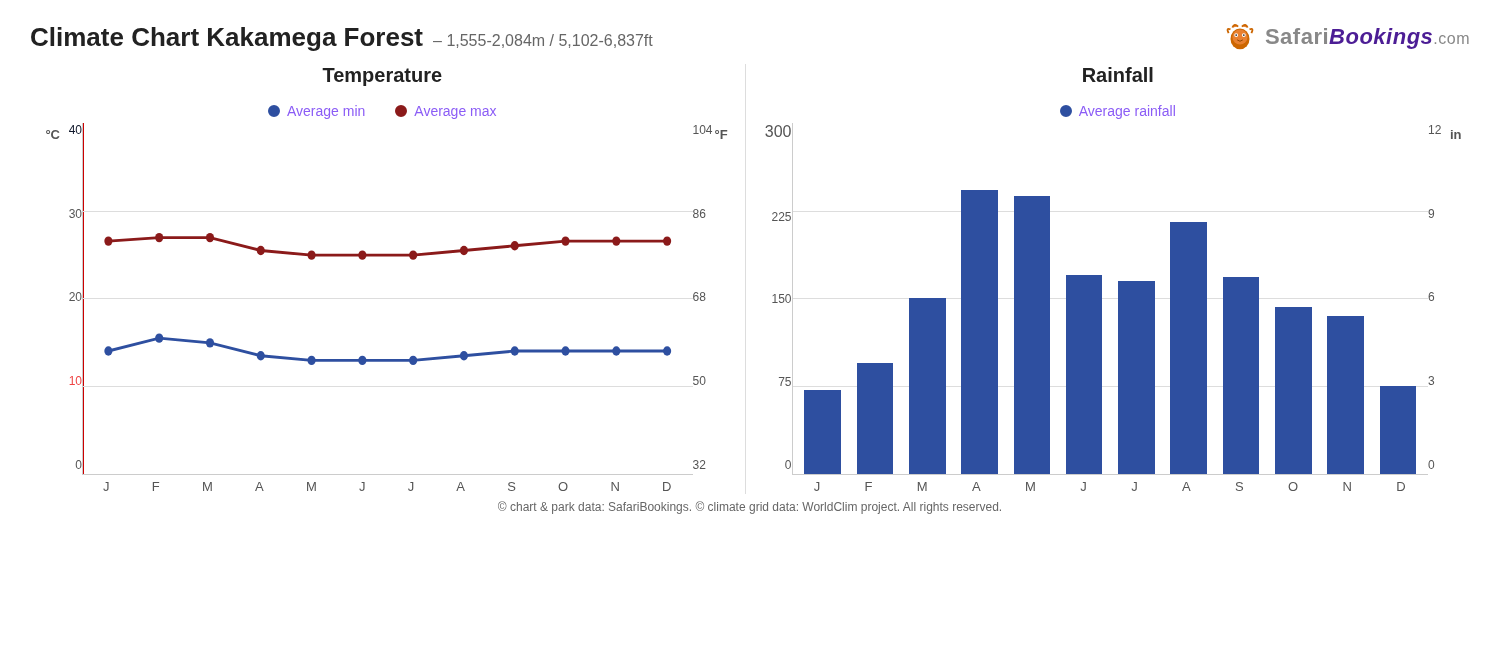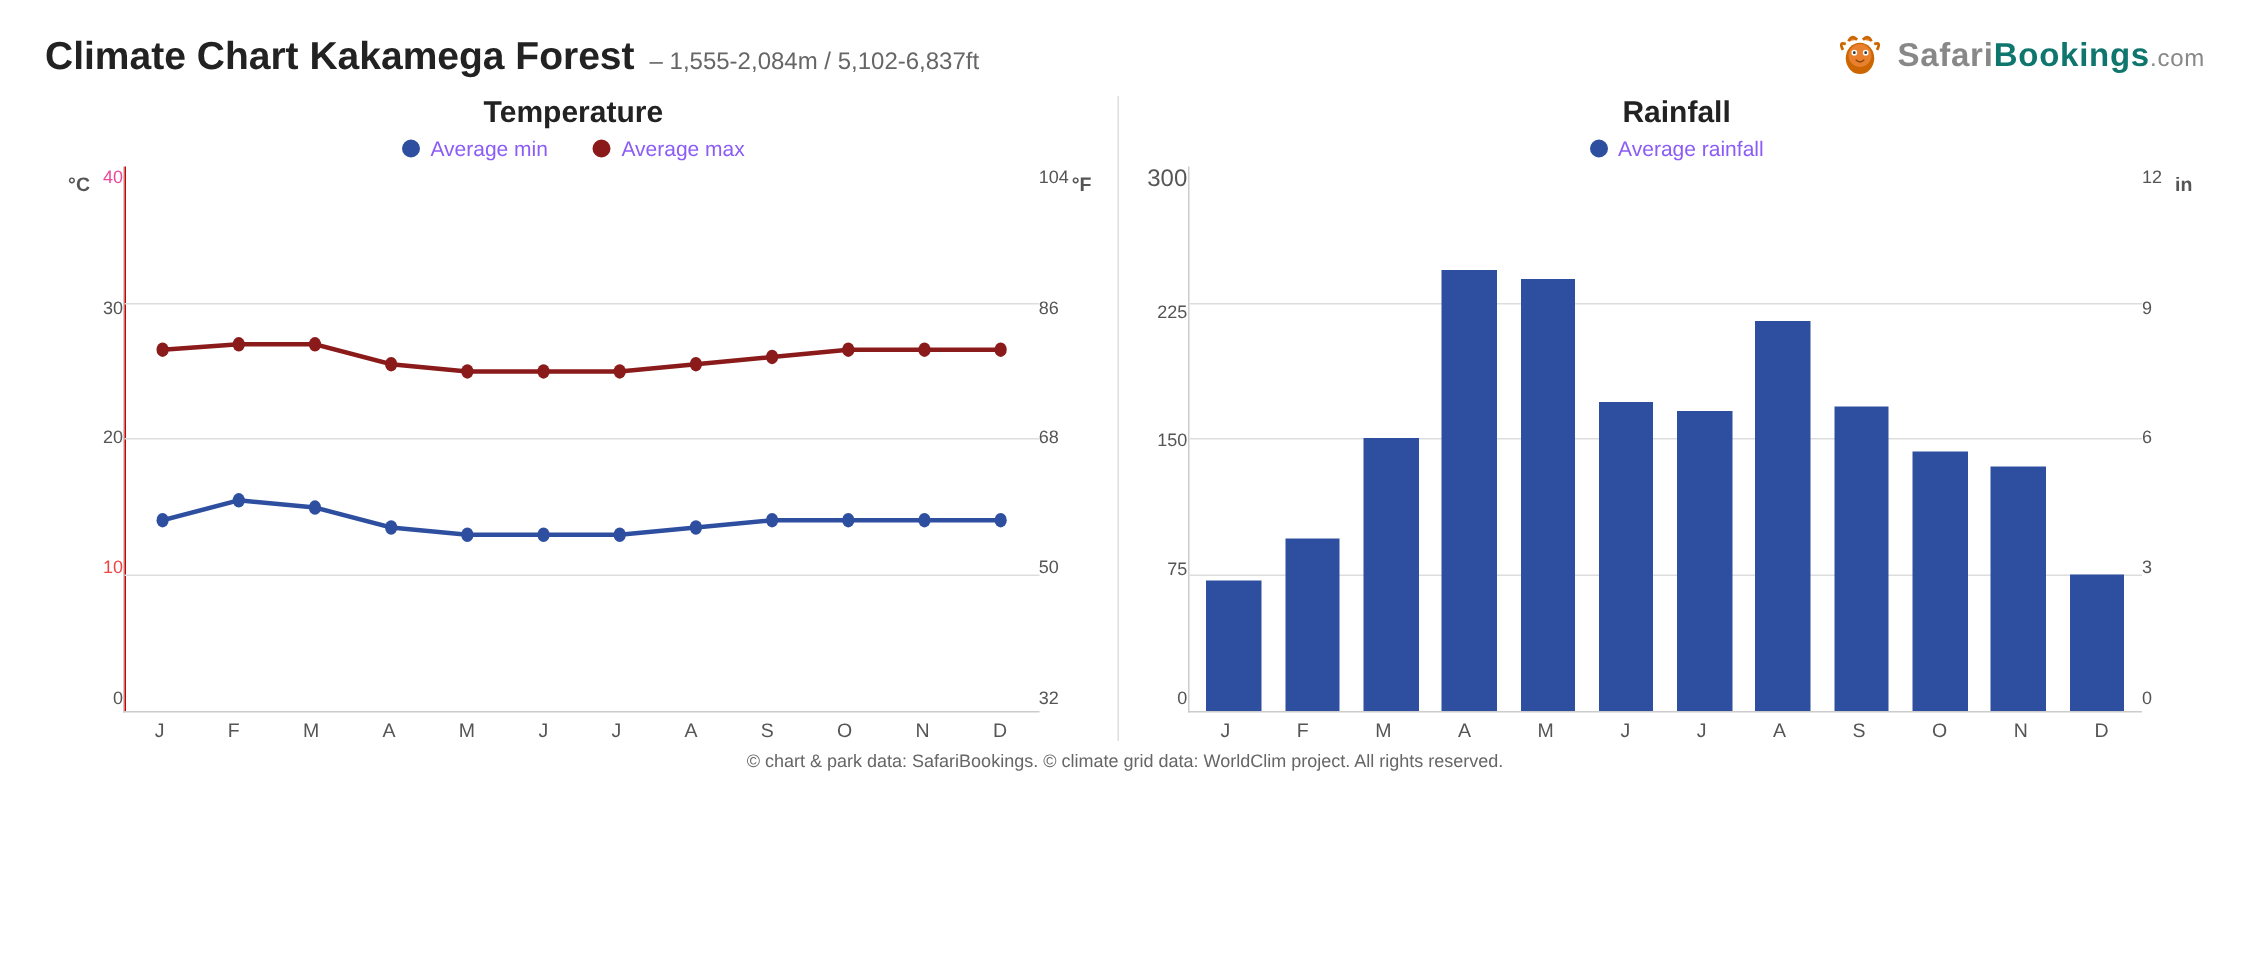--- a/index.html
+++ b/index.html
@@ -46,40 +46,40 @@
       width: 38px;
       height: 38px;
     }
     .logo-text {
       font-size: 22px;
       font-weight: bold;
       color: #555;
       letter-spacing: 0.5px;
     }
     .logo-text span.safari { color: #888; font-weight: bold; }
-    .logo-text span.bookings { color: #0f766e; font-weight: bold; }
+    .logo-text span.bookings { color: #4c1d95; font-weight: bold; font-style: italic; }
     .logo-text span.com { color: #888; font-size: 16px; font-weight: normal; }
 
     .charts-row {
       display: flex;
       flex: 1;
       gap: 0;
     }
     .chart-section {
       flex: 1;
       display: flex;
       flex-direction: column;
       position: relative;
     }
     .chart-title {
       text-align: center;
       font-size: 20px;
       font-weight: bold;
       color: #222;
-      margin-bottom: 4px;
+      margin-bottom: 16px;
     }
     .legend {
       display: flex;
       justify-content: center;
       gap: 30px;
       margin-bottom: 4px;
     }
     .legend-item {
       display: flex;
       align-items: center;
@@ -194,21 +194,21 @@
         <div class="legend-item">
           <span class="legend-dot red"></span>
           <span>Average max</span>
         </div>
       </div>
       <div class="chart-area">
         <div style="display:flex; flex-direction:column; align-items:flex-end; width:30px; padding-top:4px; padding-bottom:22px; justify-content:space-between;">
           <span style="font-size:13px;font-weight:bold;color:#555;">°C</span>
         </div>
         <div style="display:flex;flex-direction:column;justify-content:space-between;padding-top:0px;padding-bottom:22px;align-items:flex-end;width:22px;">
-          <span style="font-size:12px;color:#ec4899;">40</span>
+          <span style="font-size:12px;color:#0f172a;">40</span>
           <span style="font-size:12px;color:#555;">30</span>
           <span style="font-size:12px;color:#555;">20</span>
           <span style="font-size:12px;color:#ef4444;">10</span>
           <span style="font-size:12px;color:#555;">0</span>
         </div>
         <div style="flex:1; display:flex; flex-direction:column;">
           <div style="flex:1; position:relative; border-left:1px solid #ccc; border-bottom:1px solid #ccc;">
 
             <div style="position:absolute;left:0;top:0;width:1px;height:100%;background:#cc0000;"></div>
 

